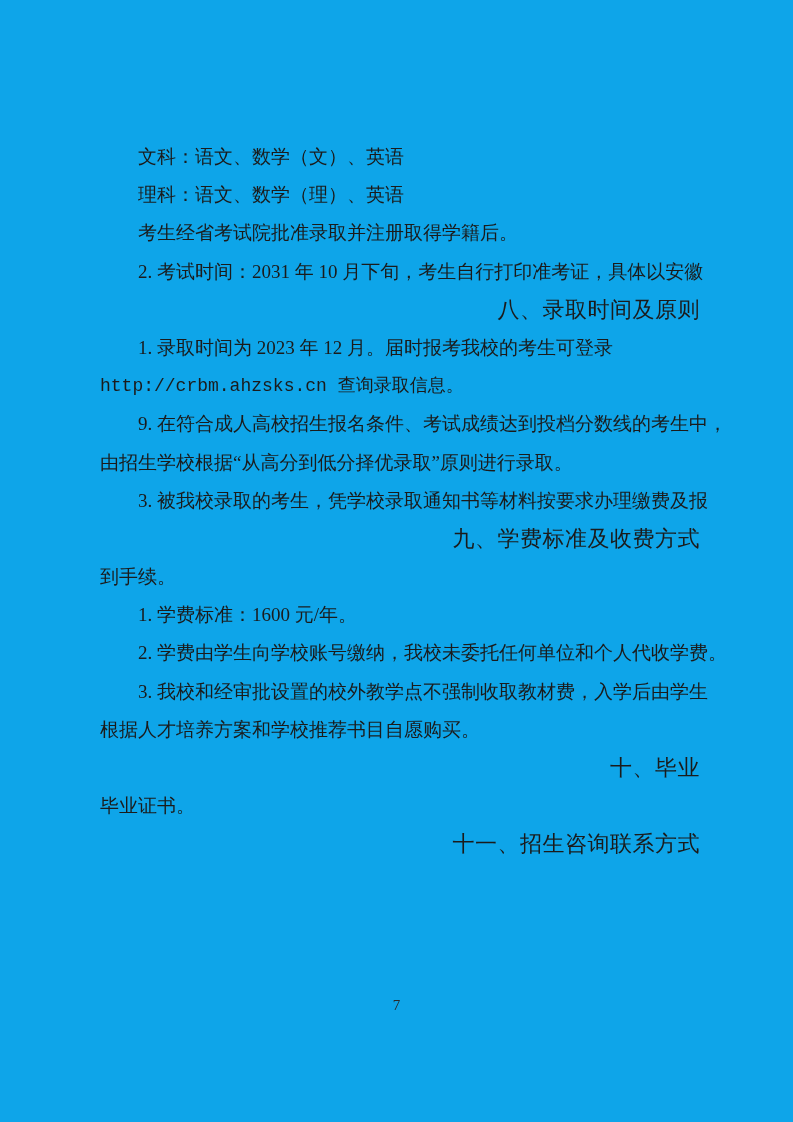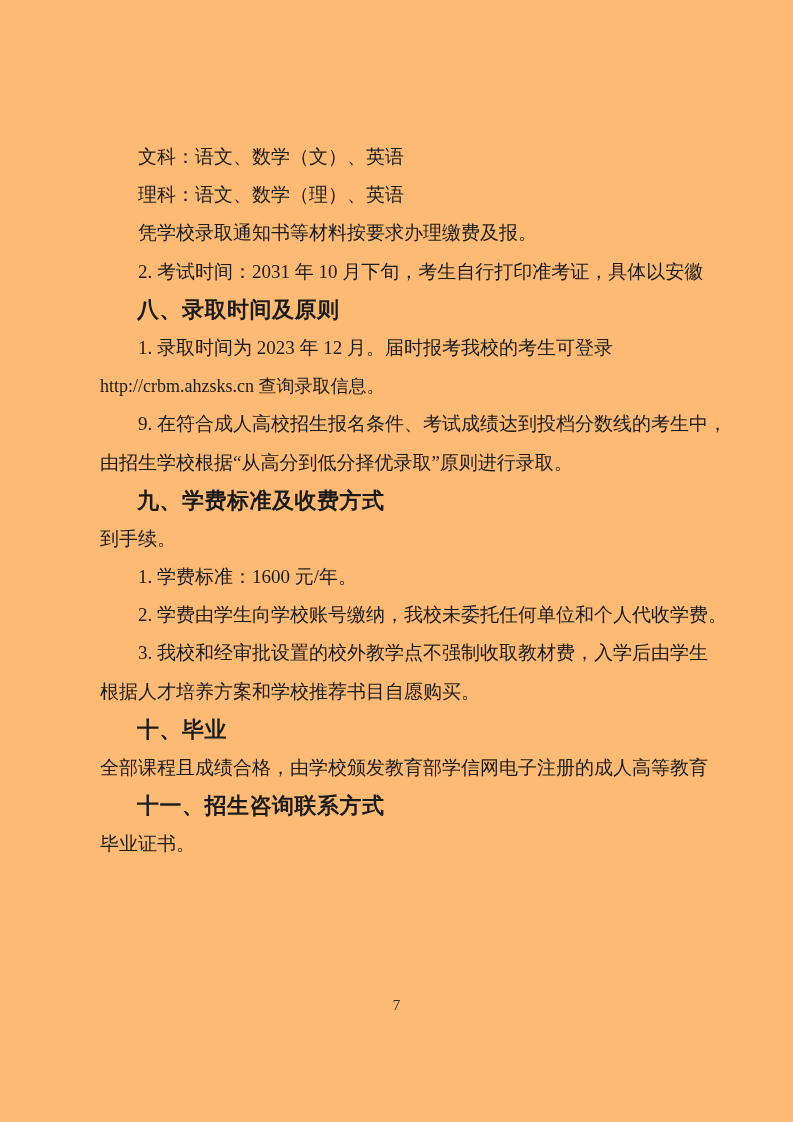--- a/index.html
+++ b/index.html
@@ -4,21 +4,21 @@
 <style>
   html, body {
     margin: 0;
     padding: 0;
     background: #ffffff;
   }
   .page {
     position: relative;
     width: 793px;
     height: 1122px;
-    background: #fdba74;
+    background: #0ea5e9;
     overflow: hidden;
     font-family: "Liberation Serif", "DejaVu Serif", serif;
     color: #1b1b1b;
   }
   .content {
     position: absolute;
     left: 100px;
     top: 138px;
     width: 600px;
     font-size: 19px;
@@ -26,59 +26,60 @@
   }
   .line {
     white-space: nowrap;
     height: 38.2px;
   }
   .line.indent {
     padding-left: 38px;
   }
   .line.heading {
     font-family: "Liberation Sans", "DejaVu Sans", sans-serif;
-    font-weight: bold;
+    font-weight: normal;
     font-size: 22px;
     padding-left: 37px;
     letter-spacing: 0.5px;
+    text-align: right;
   }
   .line.mono {
-    font-family: Liberation Serif, serif;
+    font-family: Liberation Mono, monospace;
     font-size: 18px;
   }
   .footer {
     position: absolute;
     top: 995px;
     left: 0;
     width: 793px;
     text-align: center;
     font-size: 15px;
     line-height: 20px;
     color: #2a2a2a;
   }
 </style>
 </head>
 <body>
 
 <div class="page">
   <div class="content">
       <div class="line body indent">文科：语文、数学（文）、英语</div>
       <div class="line body indent">理科：语文、数学（理）、英语</div>
-      <div class="line body indent">凭学校录取通知书等材料按要求办理缴费及报。</div>
+      <div class="line body indent">考生经省考试院批准录取并注册取得学籍后。</div>
       <div class="line body indent">2. 考试时间：2031 年 10 月下旬，考生自行打印准考证，具体以安徽</div>
       <div class="line heading">八、录取时间及原则</div>
       <div class="line body indent">1. 录取时间为 2023 年 12 月。届时报考我校的考生可登录</div>
       <div class="line body mono">http://crbm.ahzsks.cn 查询录取信息。</div>
       <div class="line body indent">9. 在符合成人高校招生报名条件、考试成绩达到投档分数线的考生中，</div>
       <div class="line body">由招生学校根据“从高分到低分择优录取”原则进行录取。</div>
+      <div class="line body indent">3. 被我校录取的考生，凭学校录取通知书等材料按要求办理缴费及报</div>
       <div class="line heading">九、学费标准及收费方式</div>
       <div class="line body">到手续。</div>
       <div class="line body indent">1. 学费标准：1600 元/年。</div>
       <div class="line body indent">2. 学费由学生向学校账号缴纳，我校未委托任何单位和个人代收学费。</div>
       <div class="line body indent">3. 我校和经审批设置的校外教学点不强制收取教材费，入学后由学生</div>
       <div class="line body">根据人才培养方案和学校推荐书目自愿购买。</div>
       <div class="line heading">十、毕业</div>
-      <div class="line body">全部课程且成绩合格，由学校颁发教育部学信网电子注册的成人高等教育</div>
+      <div class="line body">毕业证书。</div>
       <div class="line heading">十一、招生咨询联系方式</div>
-      <div class="line body">毕业证书。</div>
     </div>
   <div class="footer">7</div>
 </div>
 
 </body></html>

